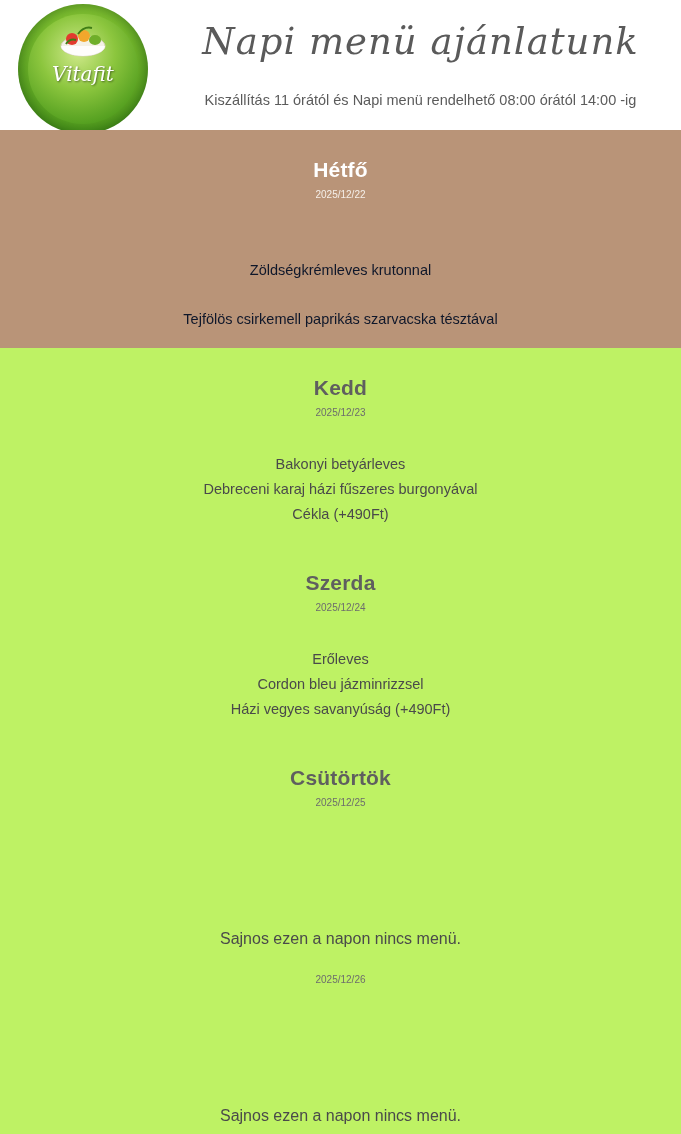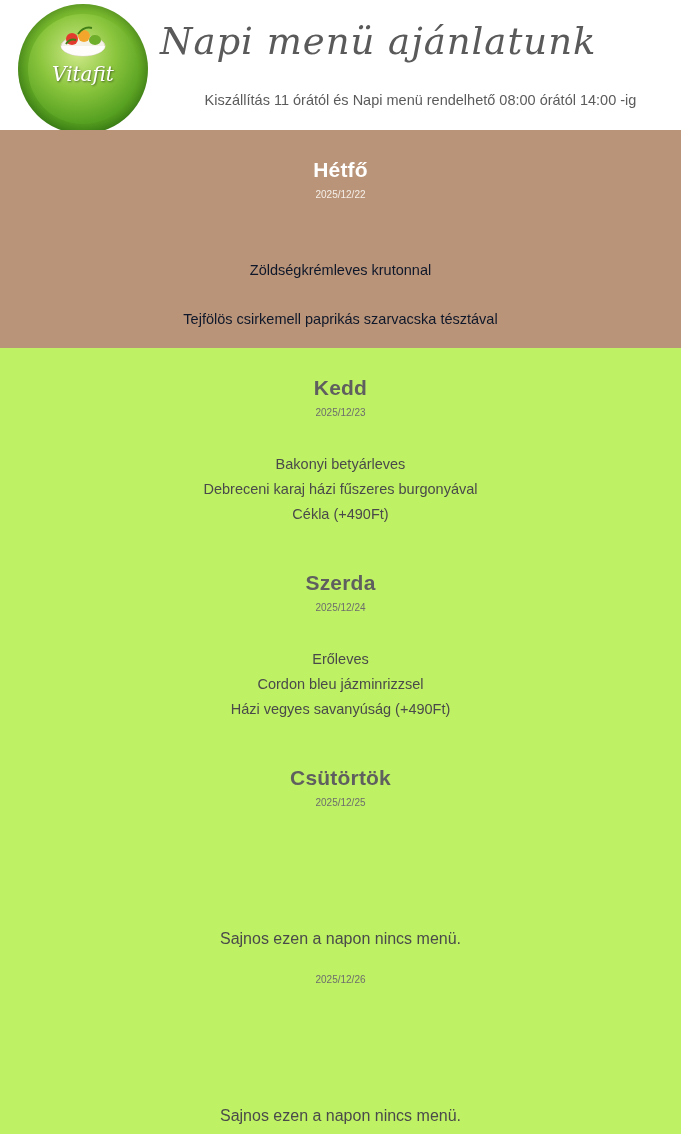--- a/index.html
+++ b/index.html
@@ -79,21 +79,21 @@
     left: 160px;
     top: 0;
     width: 521px;
     height: 130px;
   }
   .title-script {
     position: absolute;
     top: 20px;
     left: 0;
     width: 521px;
-    text-align: left;
+    text-align: center;
     font-family: "DejaVu Serif", serif;
     font-style: italic;
     font-size: 37px;
     color: #5a5a5a;
     letter-spacing: 1px;
   }
   .subtitle {
     position: absolute;
     top: 92px;
     left: 0;

